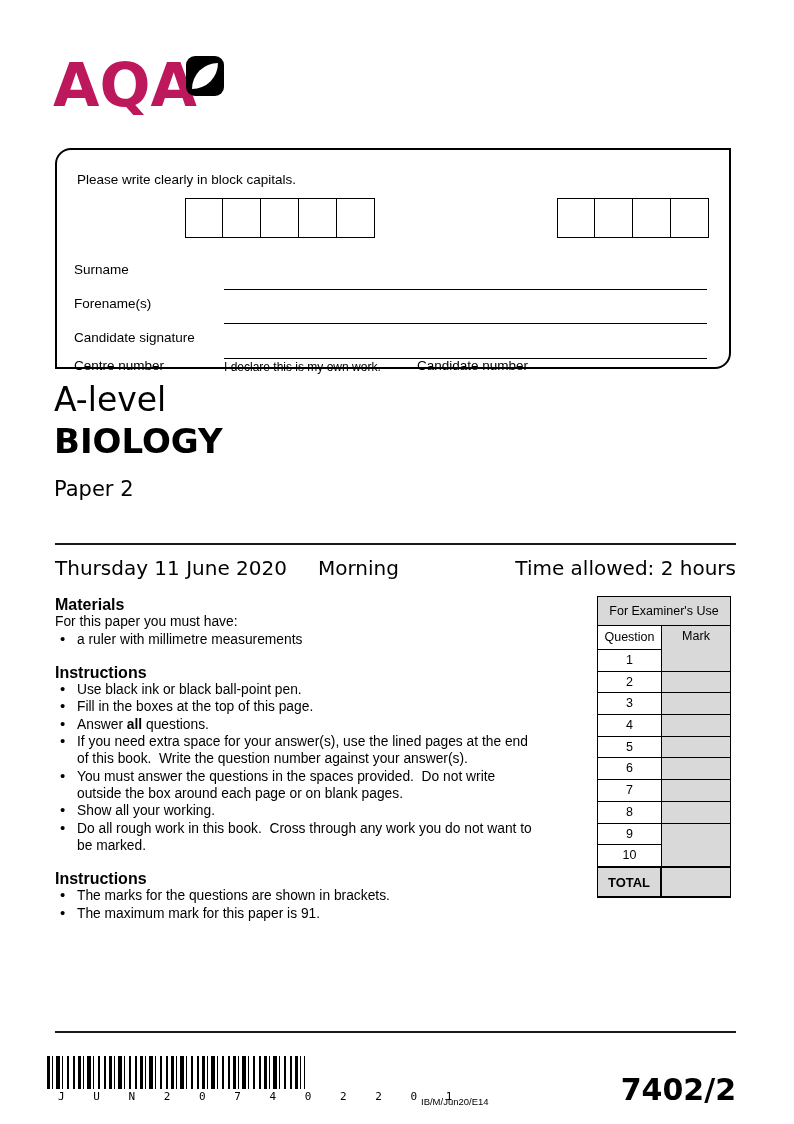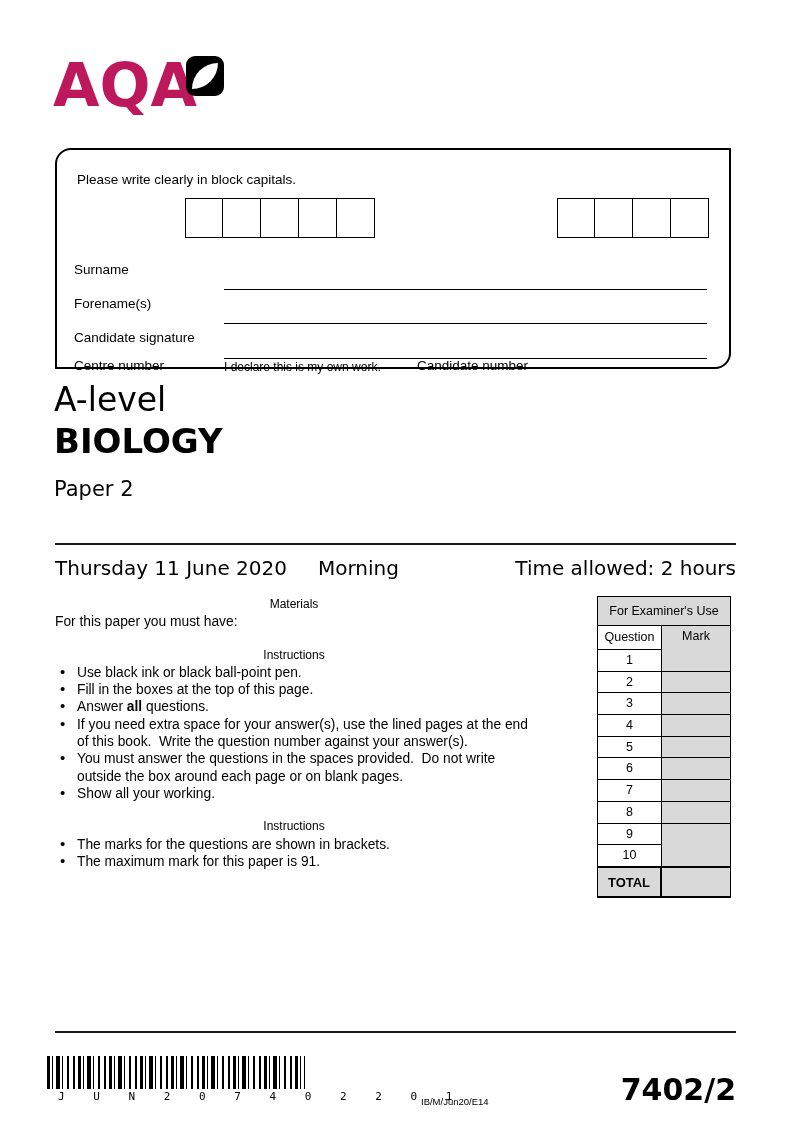--- a/index.html
+++ b/index.html
@@ -56,21 +56,21 @@
   .rule-2 { top:1031px; }
 
   .session-row { position:absolute; left:55px; top:556px; width:681px; height:24px;
     font-family:"DejaVu Sans", sans-serif; font-size:20px; }
   .session-date { position:absolute; left:0; top:0; }
   .session-time { position:absolute; left:263px; top:0; }
   .session-allowed { position:absolute; right:0; top:0; }
 
   
   .left-col { position:absolute; left:55px; top:596px; width:478px; font-size:13.8px; line-height:17.3px; }
-  .left-col h3 { font-size:12px; font-weight:400; line-height:17.3px;text-align:center; }
+  .left-col h3 { font-size:16px; font-weight:700; line-height:17.3px; }
   .left-col p, .left-col li { white-space:pre-wrap; }
   .left-col ul { list-style:none; }
   .left-col li { position:relative; padding-left:22px; }
   .left-col li::before { content:"\2022"; position:absolute; left:5px; top:-1px; font-size:15px; }
   .gap-top { margin-top:16px; }
 
   
   .et { position:absolute; left:597px; top:596px; width:134px;
         border:1.6px solid #000; border-bottom-width:2.5px;
         font-size:12.5px; text-align:center; background:#0f172a; }
@@ -158,30 +158,32 @@
   <div class="session-row">
     <span class="session-date">Thursday 11 June 2020</span>
     <span class="session-time">Morning</span>
     <span class="session-allowed">Time allowed: 2 hours</span>
   </div>
 
   <div class="left-col">
     <h3>Materials</h3>
     <p>For this paper you must have:</p>
     <ul>
+      <li>a ruler with millimetre measurements</li>
     </ul>
 
     <h3 class="gap-top">Instructions</h3>
     <ul>
       <li>Use black ink or black ball-point pen.</li>
       <li>Fill in the boxes at the top of this page.</li>
       <li><span>Answer </span><b>all</b><span> questions.</span></li>
       <li>If you need extra space for your answer(s), use the lined pages at the end of this book.  Write the question number against your answer(s).</li>
       <li>You must answer the questions in the spaces provided.  Do not write outside the box around each page or on blank pages.</li>
       <li>Show all your working.</li>
+      <li>Do all rough work in this book.  Cross through any work you do not want to be marked.</li>
     </ul>
 
     <h3 class="gap-top">Instructions</h3>
     <ul>
       <li>The marks for the questions are shown in brackets.</li>
       <li>The maximum mark for this paper is 91.</li>
     </ul>
   </div>
 
   <div class="et">

